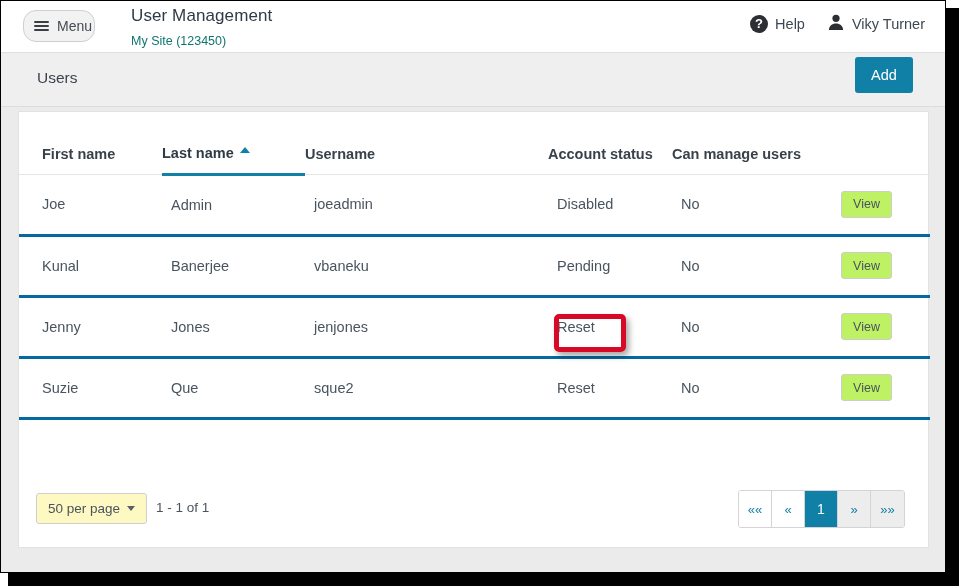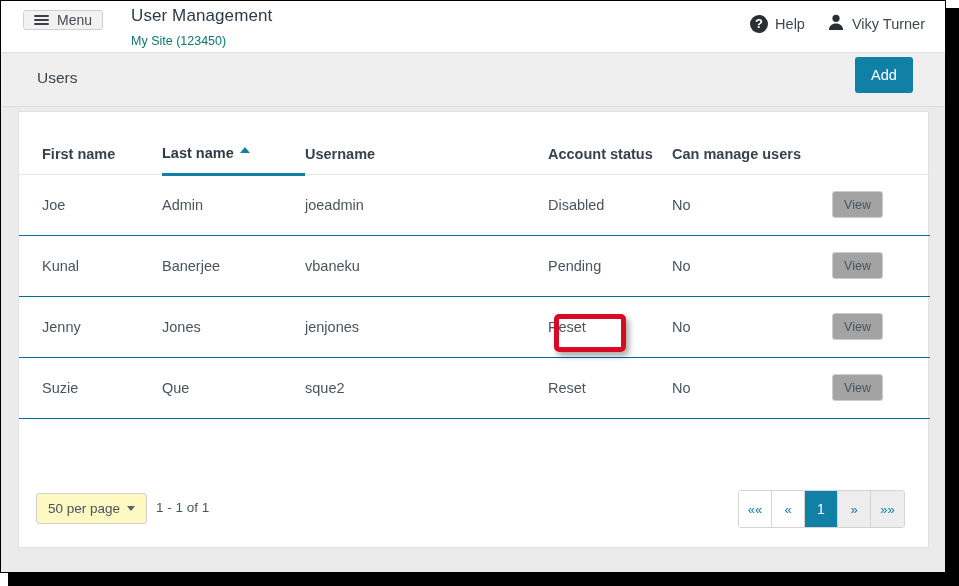--- a/index.html
+++ b/index.html
@@ -36,26 +36,26 @@
   
   .topbar {
     position: relative;
     height: 52px;
     background: #ffffff;
     border-bottom: 1px solid #dfdfdf;
   }
   .menu-btn {
     position: absolute;
     left: 22px; top: 9px;
-    height: 20px;
-    padding: 0 10px 0 10px;
+    height: 32px;
+    padding: 0 2px 0 10px;
     display: flex; align-items: center; gap: 8px;
     background: #f2f2f2;
     border: 1px solid #cfcfcf;
-    border-radius: 3px;
+    border-radius: 13px;
     font-size: 14px;
     color: #444b52;
     cursor: pointer;
   }
   .hamburger { display: inline-flex; flex-direction: column; gap: 2px; }
   .hamburger i {
     display: block; width: 15px; height: 2px;
     background: #3b3f44; border-radius: 1px;
   }
   .title-block {
@@ -146,23 +146,23 @@
   }
   table.users th.sorted {
     border-bottom: 3px solid #1180a6;
     color: #2a3views;
   }
   table.users th.sorted { color: #2e3a44; }
   table.users thead tr { height: 62px; }
   table.users td {
     font-size: 14.5px;
     color: #4a545e;
-    padding: 0;
+    padding: 9px;
     height: 61px;
-    border-bottom: 1px solid #0369a1;
+    border-bottom: 3px solid #0369a1;
     vertical-align: middle;
   }
   .c1 { width: 143px; padding-left: 23px !important; }
   .c2 { width: 143px; }
   .c3 { width: 243px; }
   .c4 { width: 124px; }
   .c5 { width: 160px; }
   .c6 { width: 98px; }
 
   .sort-caret {
@@ -170,21 +170,21 @@
     margin-left: 6px;
     vertical-align: 5px;
     width: 0; height: 0;
     border-left: 5px solid transparent;
     border-right: 5px solid transparent;
     border-bottom: 6px solid #1180a6;
   }
 
   .view-btn {
     width: 51px; height: 27px;
-    background: #a3a3a3;
+    background: #bef264;
     border: 1px solid #cdcdcd;
     border-radius: 3px;
     font-size: 12.5px;
     color: #4a545e;
     font-family: "Liberation Sans", sans-serif;
     cursor: pointer;
   }
 
   
   .highlight-box {

